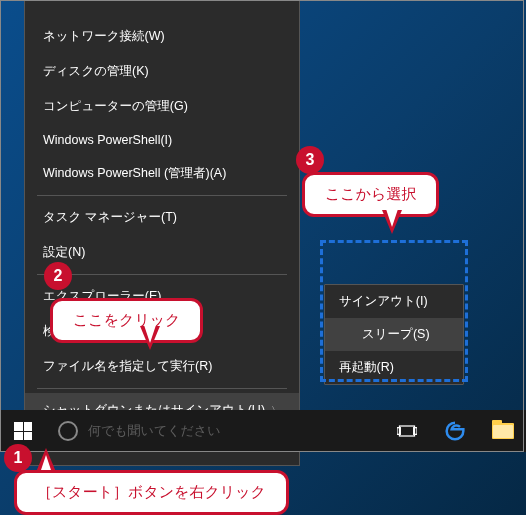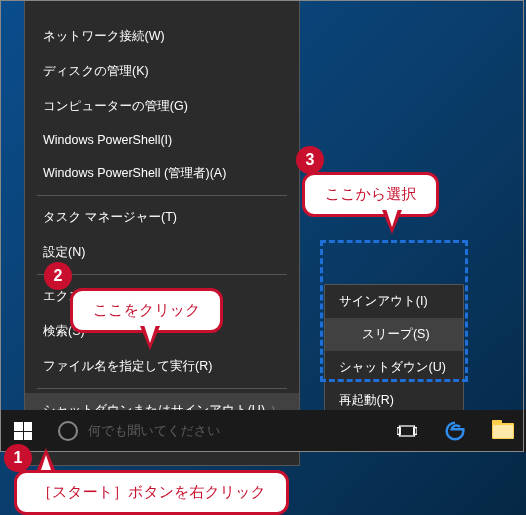--- a/index.html
+++ b/index.html
@@ -160,23 +160,20 @@
 </div>
 
 <div class="submenu">
   <div class="menu-item">
       <span>サインアウト(I)</span>
     </div>
   <div class="menu-item sel">
       <span>スリープ(S)</span>
     </div>
   <div class="menu-item">
-      <span>シャットダウン(U)</span>
-    </div>
-  <div class="menu-item">
       <span>再起動(R)</span>
     </div>
 </div>
 <div class="sub-border"></div>
 
 <div class="taskbar">
   <div class="start-btn">
     <div class="start-icon">
         <span></span>
         <span></span>
@@ -212,21 +209,21 @@
 <div class="num-badge" style="left:296px; top:146px;">
     <span>3</span>
   </div>
 <div class="callout" style="left:302px; top:172px;"><span>ここから選択</span></div>
 <div class="tri down" style="left:382px; top:210px;"></div>
 <div class="tri down white" style="left:386px; top:209px;"></div>
 
 <div class="num-badge" style="left:44px; top:262px;">
     <span>2</span>
   </div>
-<div class="callout" style="left:50px; top:288px;margin-left:20px;"><span>ここをクリック</span></div>
+<div class="callout" style="left:50px; top:298px;"><span>ここをクリック</span></div>
 <div class="tri down" style="left:140px; top:326px;"></div>
 <div class="tri down white" style="left:144px; top:325px;"></div>
 
 <div class="num-badge" style="left:4px; top:444px;">
     <span>1</span>
   </div>
 <div class="tri up" style="left:36px; top:448px;"></div>
 <div class="tri up white" style="left:40px; top:455px;"></div>
 <div class="callout" style="left:14px; top:470px;"><span>［スタート］ボタンを右クリック</span></div>
 

